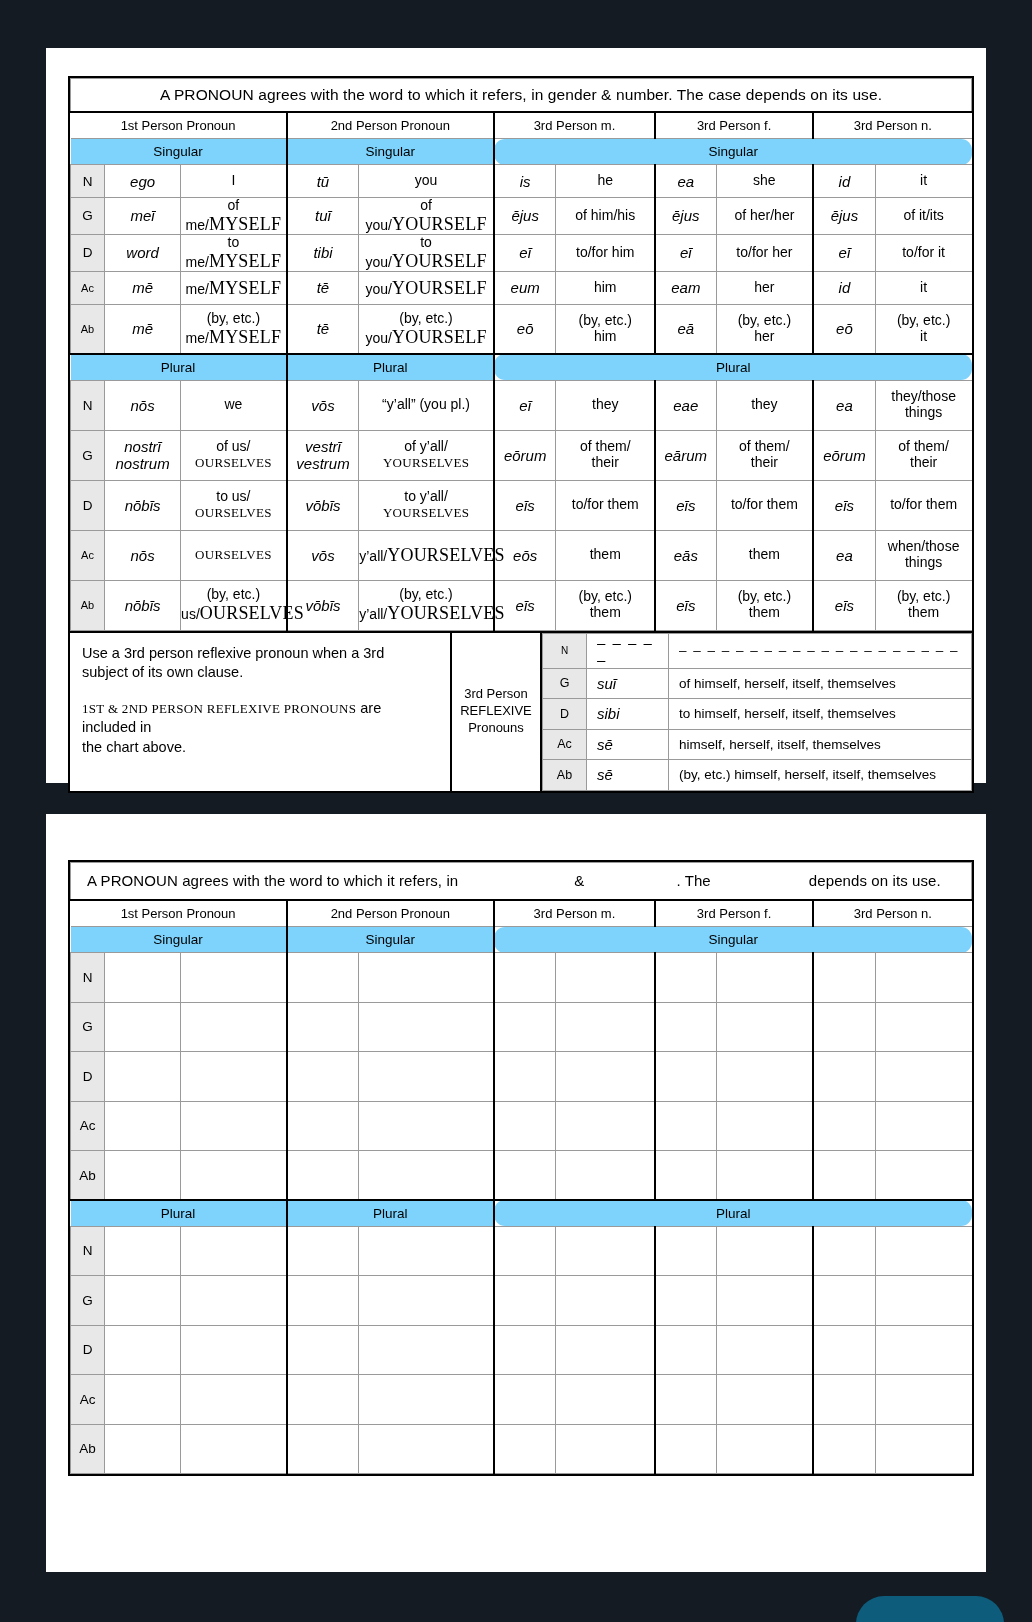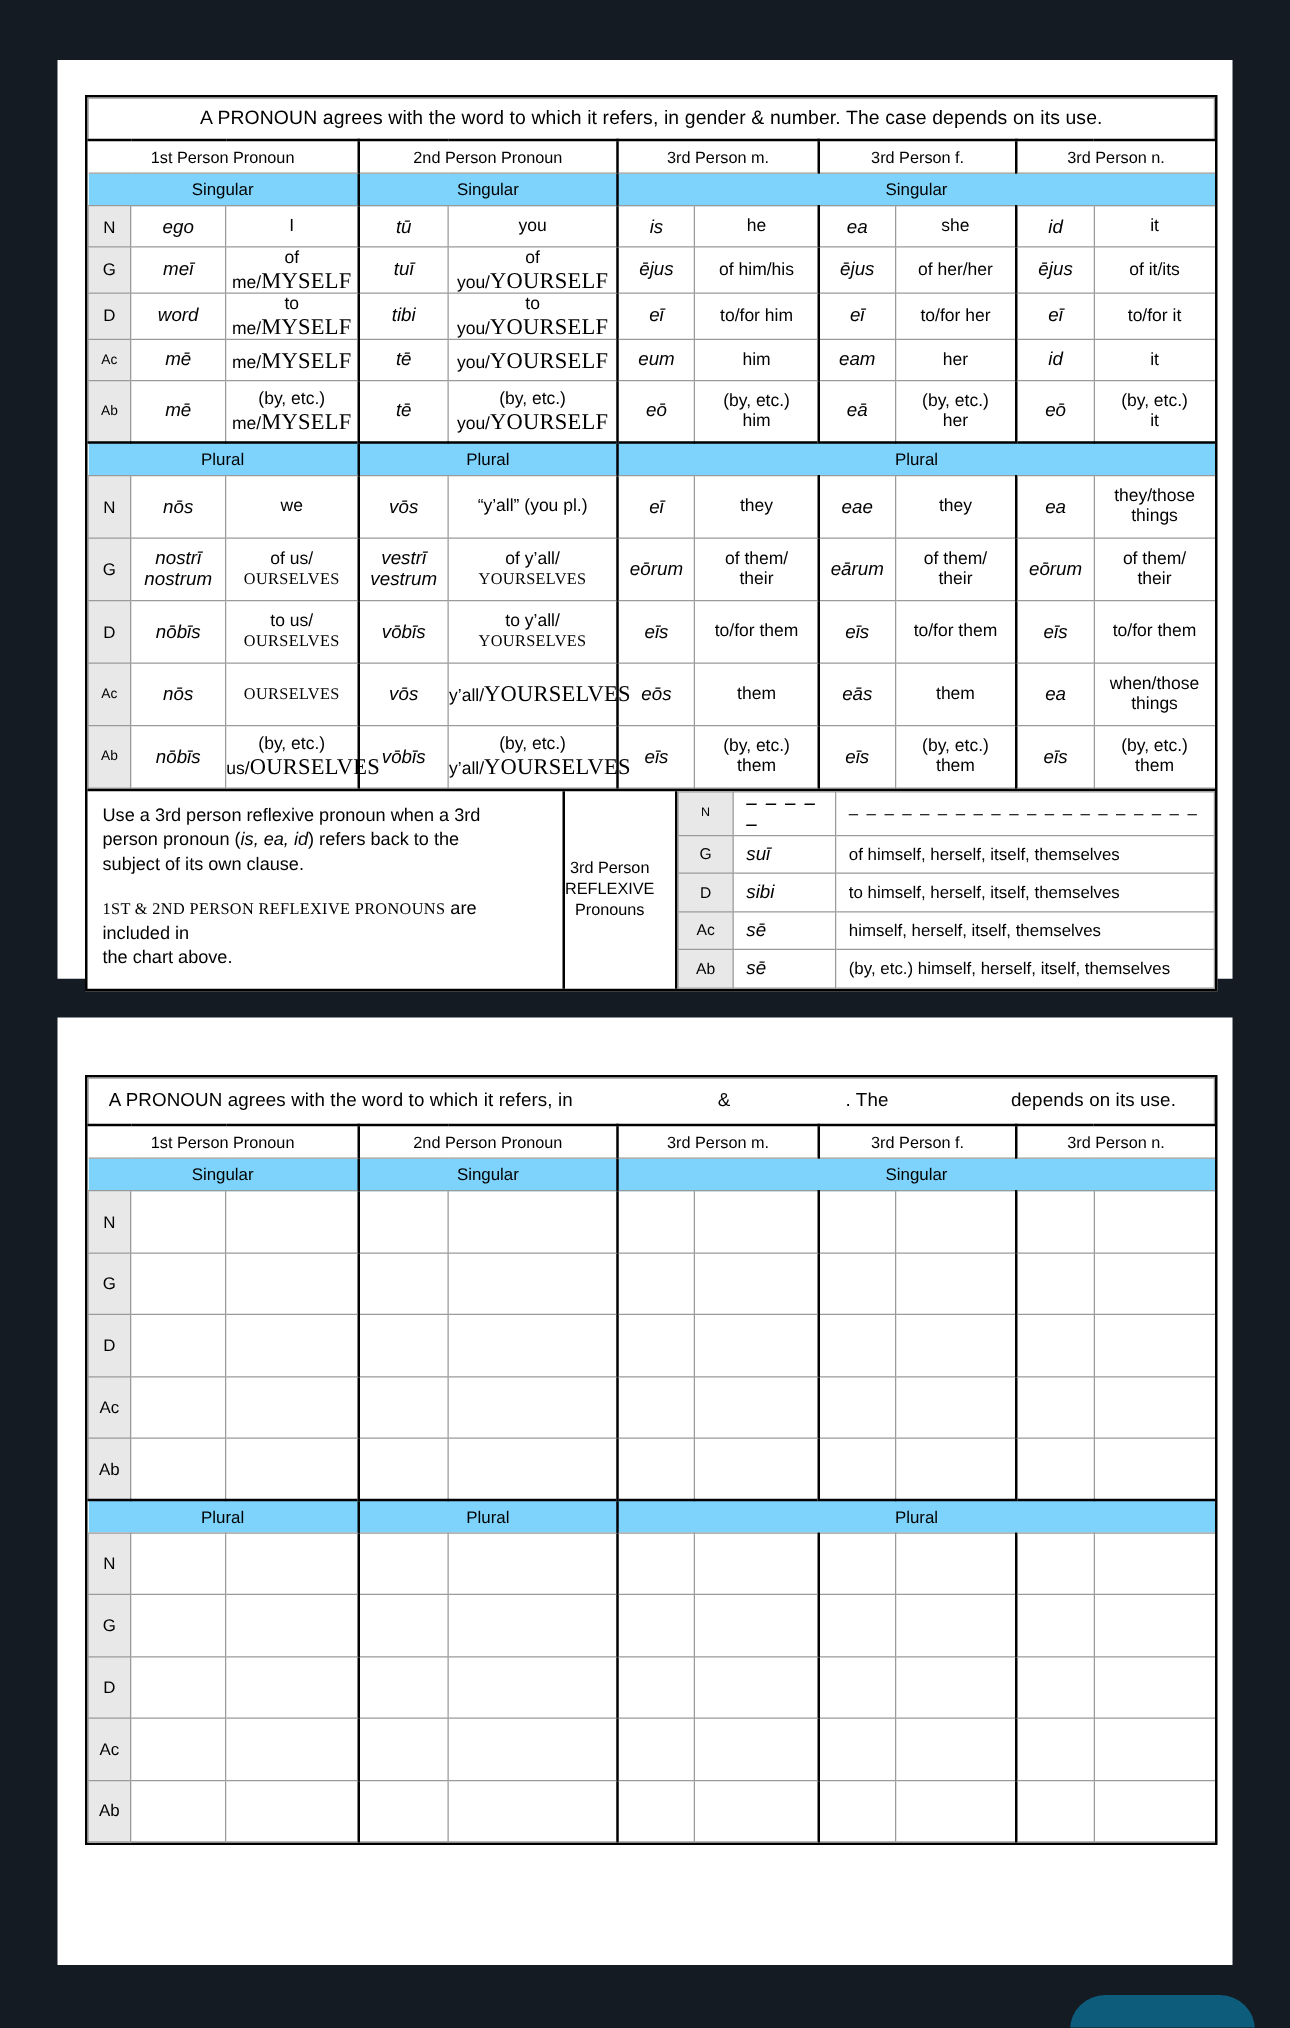--- a/index.html
+++ b/index.html
@@ -47,21 +47,21 @@
     vertical-align: middle;
     font-weight: normal;
     color: #000;
   }
 
   
   .thick-b { border-bottom: 2.5px solid #000 !important; }
   .thick-r { border-right: 2.5px solid #000 !important; }
   .thick-t { border-top: 2.5px solid #000 !important; }
   .noL { border-left: none !important; }
-  .noR { border-right: none !important; }
+  .noR { border-right: none !important; border-radius: 11px; }
 
   
   .banner {
     font-size: 15.5px;
     height: 33px;
     letter-spacing: .1px;
   }
   .banner .ital { }
 
   
@@ -126,20 +126,21 @@
     font-size: 14.5px;
     line-height: 1.35;
   }
   .note-box .ital { font-style: italic; }
   .note-gap { height: 16px; }
   .reflex-label {
     width: 90px;
     border-right: 2.5px solid #000;
     display: flex;
     align-items: center;
+    justify-content: center;
     text-align: center;
     font-size: 13px;
     line-height: 1.3;
   }
   .reflex-table { flex: 1; }
   .reflex-table table { border-collapse: collapse; width: 100%; table-layout: fixed; }
   .reflex-table td {
     border: 1px solid #9a9a9a;
     height: 30.5px;
     font-size: 13.5px;
@@ -379,21 +380,20 @@
         <td class="eng thick-r"><span>(by, etc.)</span><br><span>them</span></td>
         <td class="lat">eīs</td>
         <td class="eng noR"><span>(by, etc.)</span><br><span>them</span></td>
       </tr>
     </tbody>
       </table>
 
     <div class="footer-wrap">
       <div class="note-box">
         <div>Use a 3rd person reflexive pronoun when a 3rd</div>
-        <div><span>person pronoun (</span><span class="ital">is, ea, id</span><span>) refers back to the</span></div>
         <div>subject of its own clause.</div>
         <div class="note-gap"></div>
         <div><span class="scline">1ST &amp; 2ND PERSON REFLEXIVE PRONOUNS</span><span> are included in</span></div>
         <div>the chart above.</div>
       </div>
 
       <div class="reflex-label">
         <div>
           <div>3rd Person</div>
           <div>REFLEXIVE</div>

